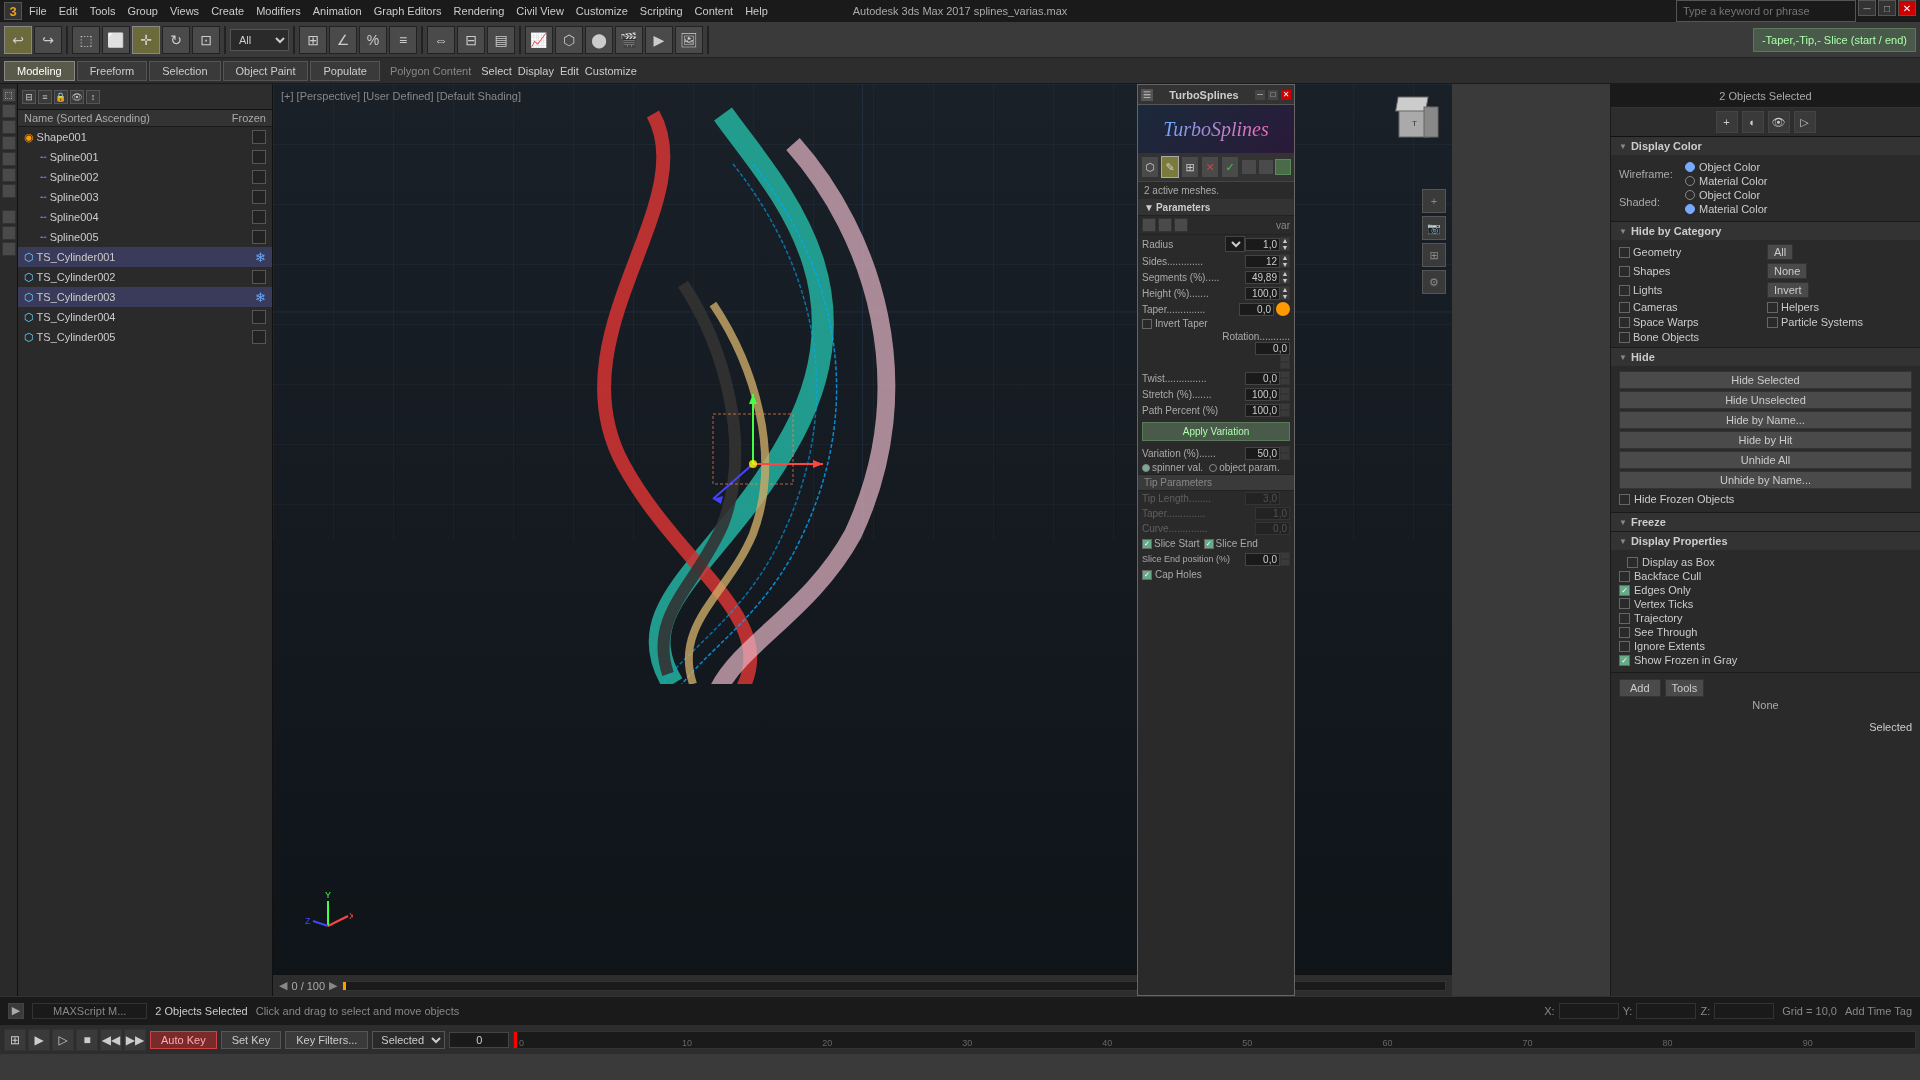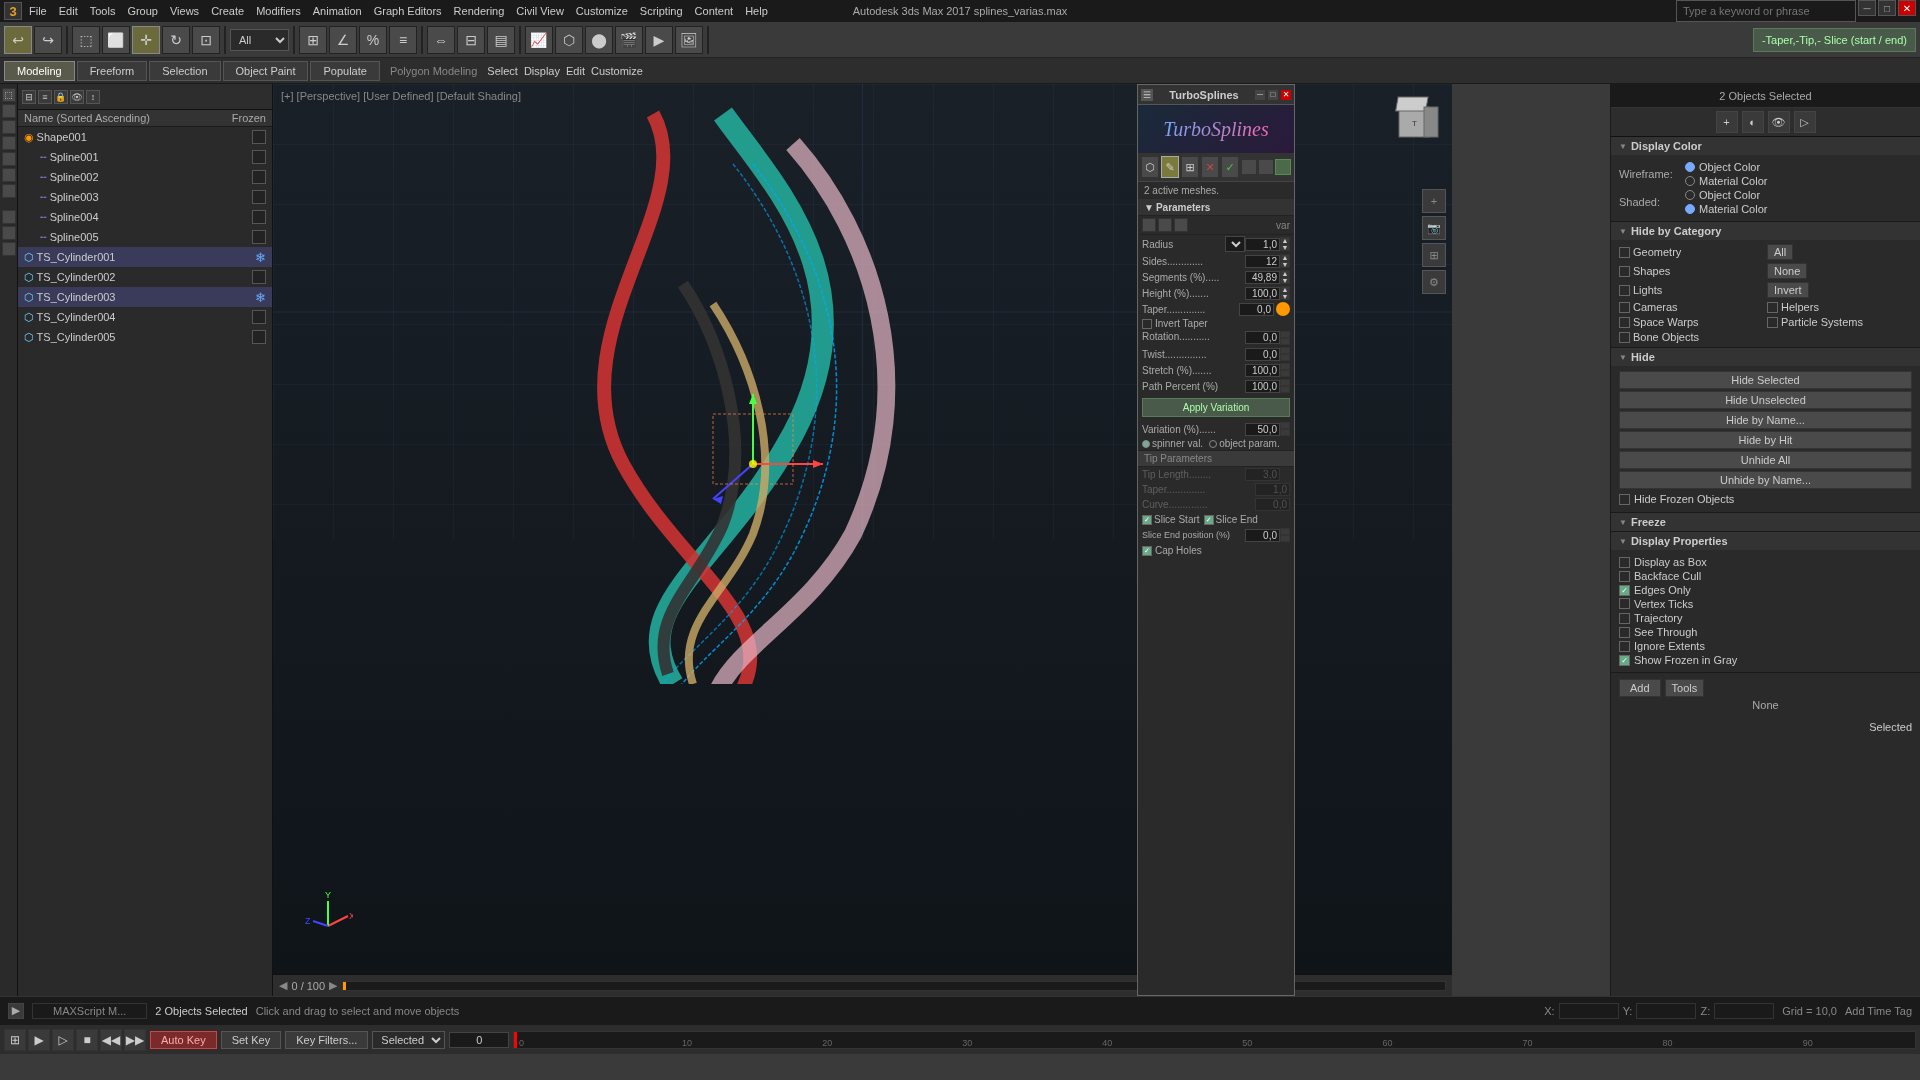--- a/index.html
+++ b/index.html
@@ -181,21 +181,21 @@
   <div style="flex:1;"></div>
   <button class="tool-dropdown" style="padding:2px 8px;height:24px;background:#4a5a4a;border:1px solid #5a7a5a;color:#afa;">-Taper,-Tip,- Slice (start / end)</button>
 </div>
 
 <div id="mode-bar">
   <div class="mode-tab active">Modeling</div>
   <div class="mode-tab">Freeform</div>
   <div class="mode-tab">Selection</div>
   <div class="mode-tab">Object Paint</div>
   <div class="mode-tab">Populate</div>
-  <div style="margin-left:8px;font-size:11px;color:#888;">Polygon Modeling</div>
+  <div style="margin-left:8px;font-size:11px;color:#888;">Polygon Content</div>
   <div style="margin-left:8px;display:flex;gap:6px;">
     <span style="color:#ccc;font-size:11px;cursor:pointer;">Select</span>
     <span style="color:#ccc;font-size:11px;cursor:pointer;">Display</span>
     <span style="color:#ccc;font-size:11px;cursor:pointer;">Edit</span>
     <span style="color:#ccc;font-size:11px;cursor:pointer;">Customize</span>
   </div>
 </div>
 
 <div id="main" style="display:flex;width:100%;flex:1;height:calc(1080px - 22px - 36px - 26px - 28px - 30px - 26px);">
 
@@ -455,21 +455,21 @@
       <span style="flex:1;color:#aaa;">Taper..............</span>
       <input style="width: 35px; background: rgb(26, 26, 26); border: 1px solid rgb(68, 68, 68); color: rgb(204, 204, 204); font-size: 10px; text-align: right; padding: 0px 2px;" value="0,0">
       <div style="width:14px;height:14px;background:#f90;border-radius:50%;margin-left:2px;cursor:pointer;"></div>
     </div>
 
     <div style="display:flex;align-items:center;padding:1px 4px;gap:3px;font-size:10px;">
       <div style="width:10px;height:10px;border:1px solid #666;background:#2a2a2a;"></div>
       <span style="color:#aaa;">Invert Taper</span>
     </div>
 
-    <div style="display:flex;align-items:flex-start;padding:1px 4px;font-size:10px;">
+    <div style="display:flex;align-items:flex-end;padding:1px 4px;font-size:10px;flex-direction:column;">
       <span style="flex:1;color:#aaa;">Rotation...........</span>
       <input style="width: 35px; background: rgb(26, 26, 26); border: 1px solid rgb(68, 68, 68); color: rgb(204, 204, 204); font-size: 10px; text-align: right; padding: 0px 2px;" value="0,0">
       <div style="display:flex;flex-direction:column;">
         <div style="width:10px;height:7px;background:#3a3a3a;border:1px solid #333;cursor:pointer;"></div>
         <div style="width:10px;height:7px;background:#3a3a3a;border:1px solid #333;cursor:pointer;"></div>
       </div>
     </div>
 
     <div style="display:flex;align-items:center;padding:1px 4px;font-size:10px;">
       <span style="flex:1;color:#aaa;">Twist...............</span>
@@ -693,21 +693,21 @@
         <span class="title">Freeze</span>
       </div>
     </div>
 
     <div class="props-section">
       <div class="props-section-hdr">
         <span class="tri">▼</span>
         <span class="title">Display Properties</span>
       </div>
       <div class="props-body">
-        <div style="display:flex;align-items:center;gap:4px;margin:2px 0;">
+        <div style="display:flex;align-items:center;gap:4px;margin:2px 8px;">
           <div style="width:11px;height:11px;border:1px solid #666;background:#2a2a2a;"></div>
           <span style="font-size:11px;color:#ccc;">Display as Box</span>
         </div>
         <div style="display:flex;align-items:center;gap:4px;margin:2px 0;">
           <div style="width:11px;height:11px;border:1px solid #666;background:#2a2a2a;"></div>
           <span style="font-size:11px;color:#ccc;">Backface Cull</span>
         </div>
         <div style="display:flex;align-items:center;gap:4px;margin:2px 0;">
           <div style="width:11px;height:11px;border:1px solid #666;background:#6a8;display:flex;align-items:center;justify-content:center;">
               <span style="color:#fff;font-size:8px;">✓</span>

